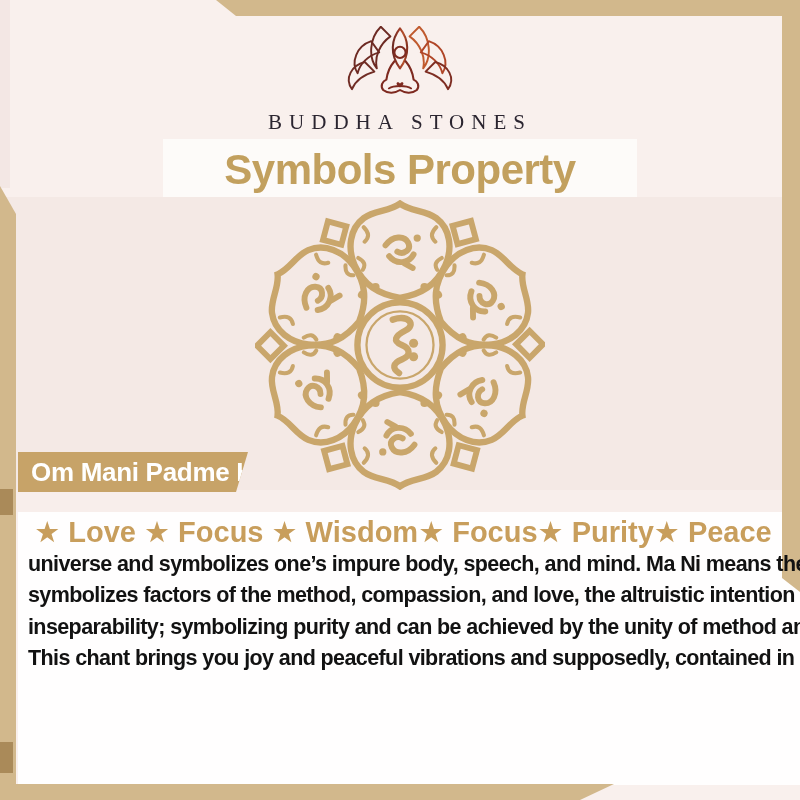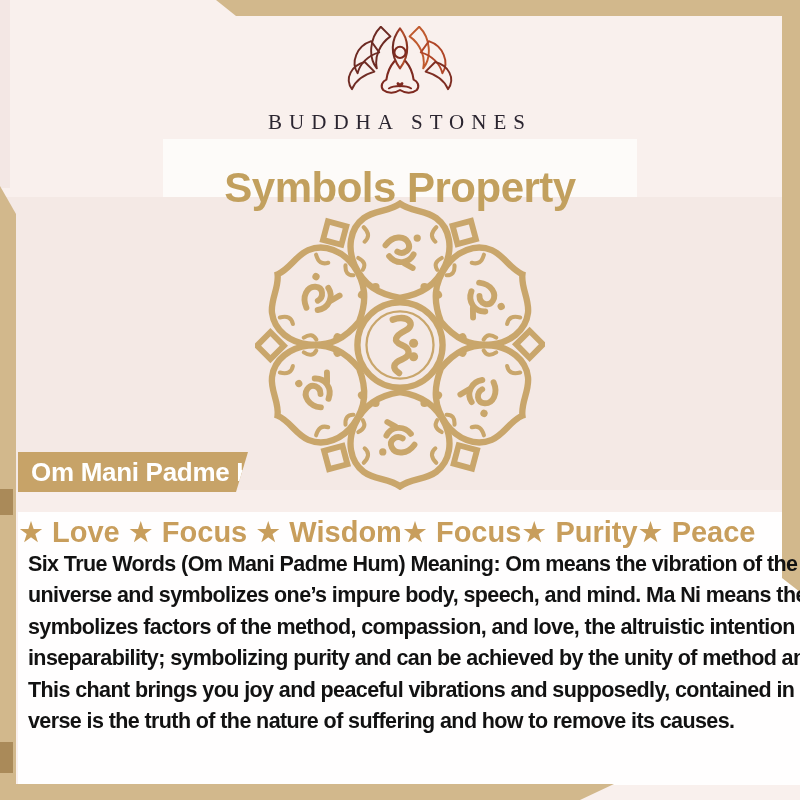--- a/index.html
+++ b/index.html
@@ -27,35 +27,35 @@
   .dark-sq2{left:0;top:742px;width:13px;height:31px;background:#aa8a59;}
 
   
   .logo{left:325px;top:26px;width:150px;height:88px;}
   .brand{left:0;top:110px;width:800px;text-align:center;
          font-family:"Liberation Serif","DejaVu Serif",serif;
          font-size:21px;letter-spacing:7px;color:#2b2530;}
 
   
   .heading-band{left:163px;top:139px;width:474px;height:58px;background:#fdfbf9;}
-  .heading{left:0;top:164px;width:800px;text-align:center;
+  .heading{left:0;top:146px;width:800px;text-align:center;
            font-size:42px;font-weight:700;color:#c2a05e;letter-spacing:-0.5px;}
 
   
   .mandala{left:255px;top:200px;width:290px;height:290px;}
 
   
   .banner{left:18px;top:452px;width:230px;height:40px;background:#c7a368;
           clip-path:polygon(0 0,230px 0,218px 40px,0 40px);
           display:flex;align-items:center;}
   .banner span{color:#ffffff;font-weight:700;font-size:26px;padding-left:13px;
                letter-spacing:-0.3px;white-space:nowrap;}
 
   
-  .stars{left:18px;top:515px;width:770px;text-align:left;
+  .stars{left:18px;top:515px;width:770px;text-align:center;
          color:#c89e5c;font-weight:700;font-size:29px;letter-spacing:0;
          white-space:nowrap;}
 
   
   .desc{left:28px;top:549px;width:772px;color:#121212;font-weight:700;
         font-size:21.5px;line-height:31.4px;letter-spacing:-0.6px;}
   .desc div{white-space:nowrap;overflow:visible;}
 </style>
 </head>
 <body>
@@ -154,21 +154,19 @@
     </svg>
   </div>
 
   <div class="abs banner">
     <span>Om Mani Padme Hum</span>
   </div>
 
   <div class="abs stars">★ Love ★ Focus ★ Wisdom★ Focus★ Purity★ Peace</div>
 
   <div class="abs desc">
-    <div>Six True Words (Om Mani Padme Hum) Meaning: Om means the vibration of the</div>
     <div>universe and symbolizes one’s impure body, speech, and mind. Ma Ni means the jewel,</div>
     <div>symbolizes factors of the method, compassion, and love, the altruistic intention to</div>
     <div>inseparability; symbolizing purity and can be achieved by the unity of method and</div>
     <div>This chant brings you joy and peaceful vibrations and supposedly, contained in this</div>
-    <div>verse is the truth of the nature of suffering and how to remove its causes.</div>
   </div>
 
 </div>
 
 </body></html>

